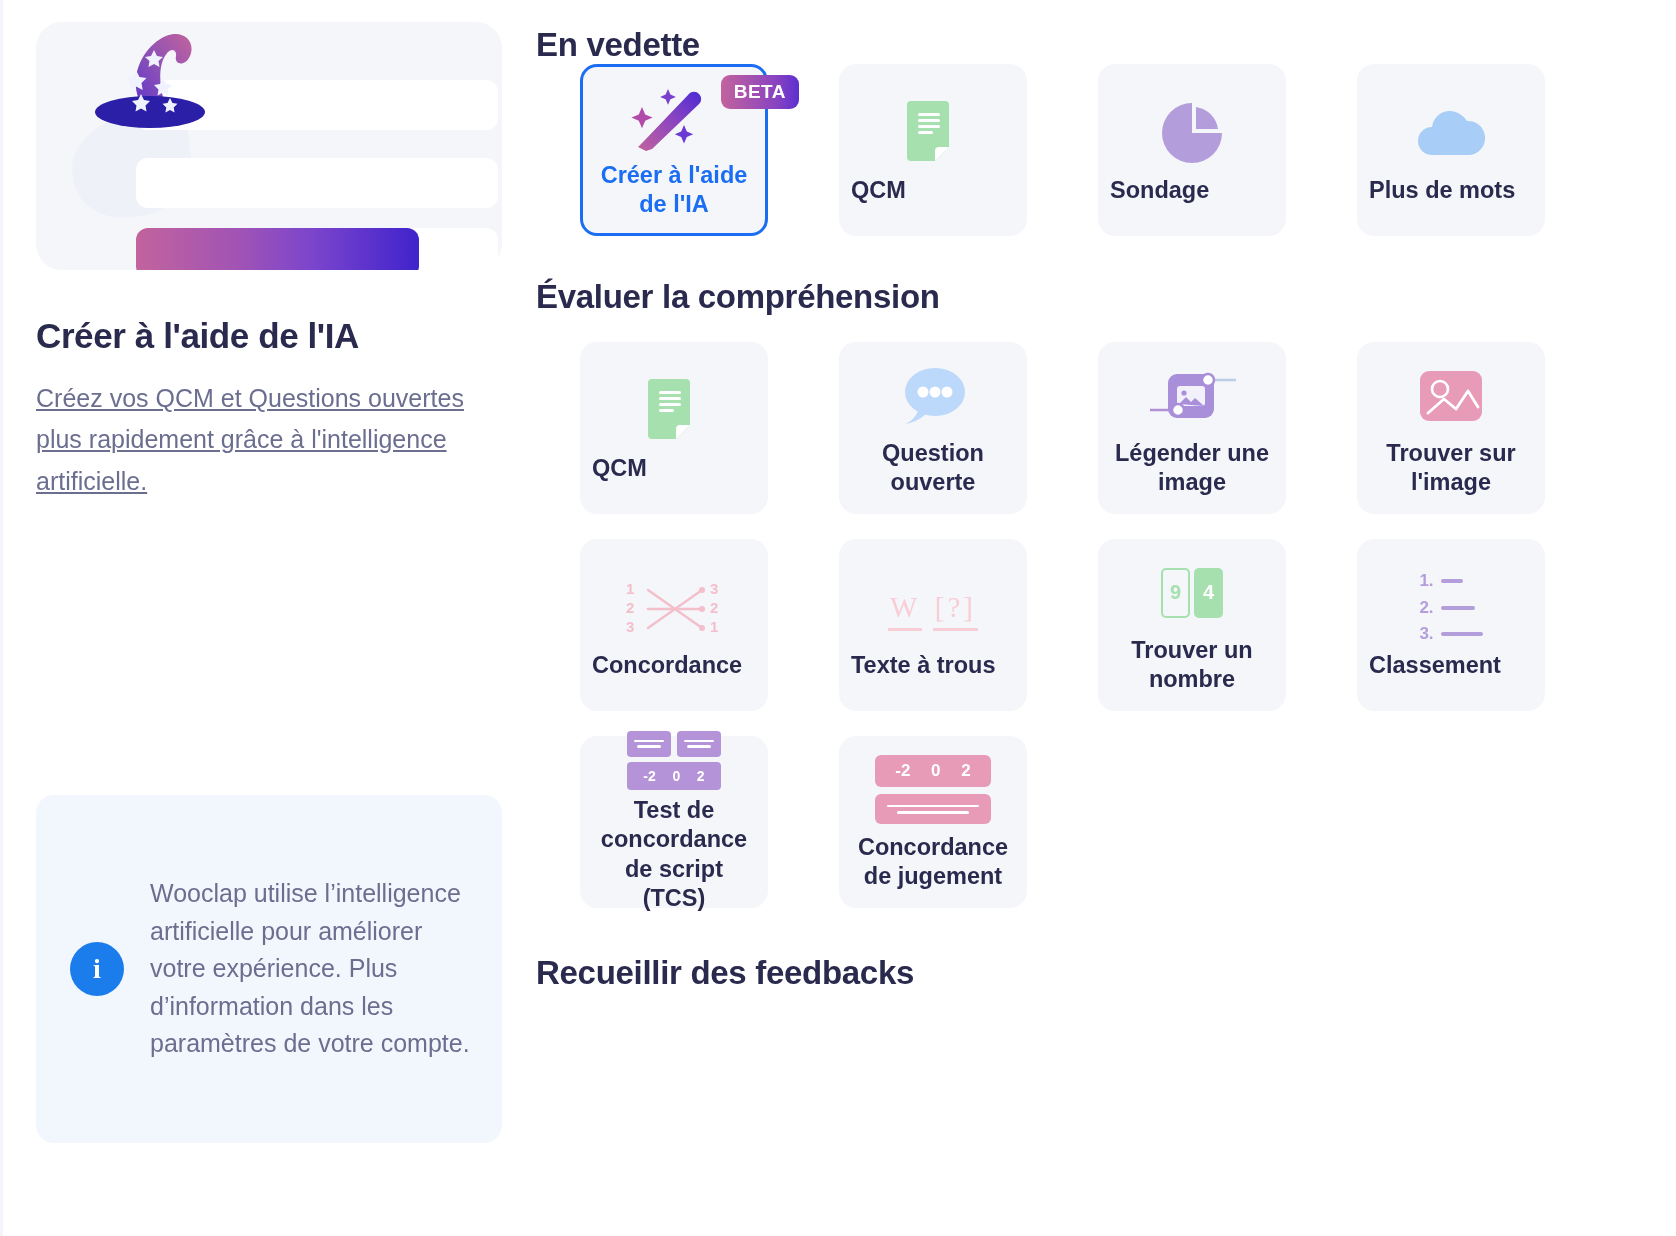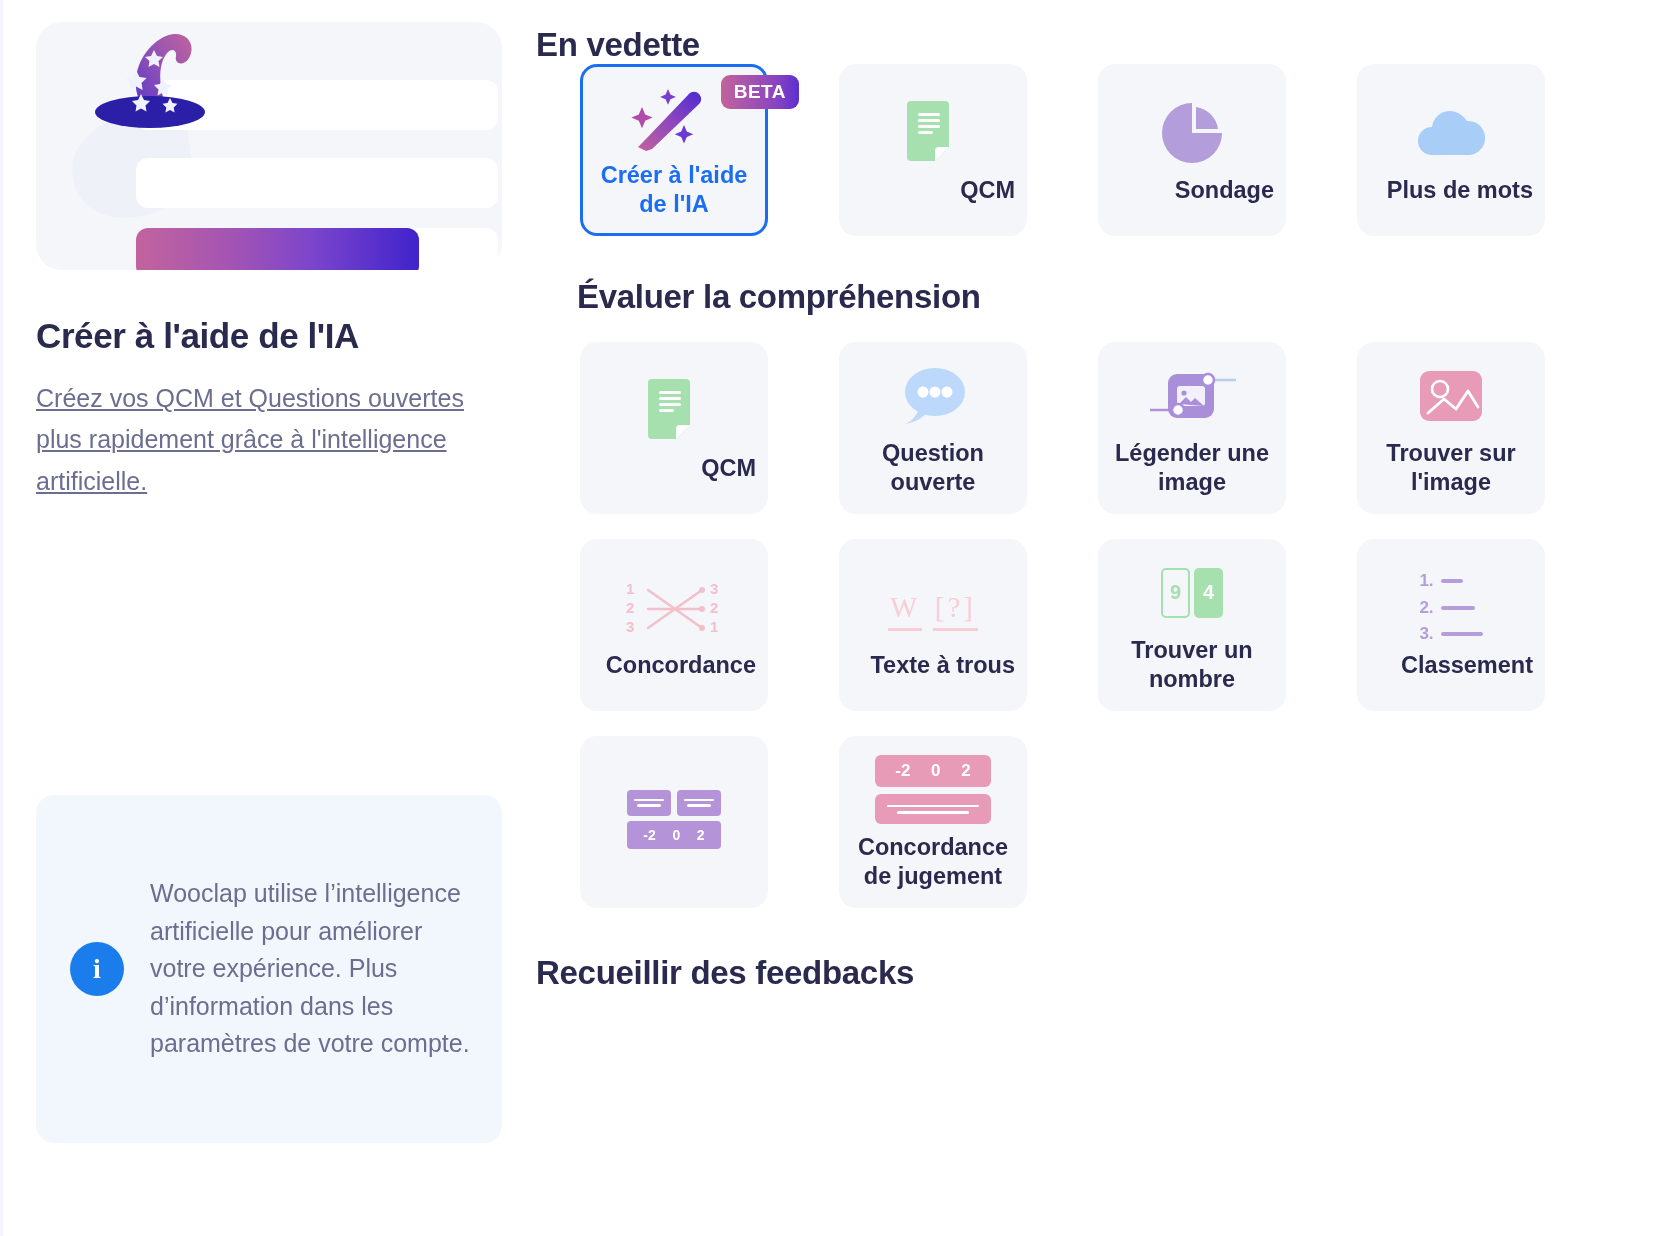--- a/index.html
+++ b/index.html
@@ -87,34 +87,34 @@
     flex: 1;
     padding: 26px 30px 0 6px;
     position: relative;
     overflow: hidden;
   }
   .section-title {
     font-size: 33px; font-weight: bold; color: #2a2a4e;
     letter-spacing: -0.3px;
   }
   .sec1-title { }
-  .sec2-title { margin-top: 42px; margin-bottom: 26px; margin-left: 41px; }
+  .sec2-title { margin-top: 42px; margin-bottom: 26px; }
   .sec3-title { margin-top: 46px; }
 
   .grid {
     display: grid;
     grid-template-columns: repeat(4, 232px);
     gap: 25px 27px;
   }
   .card {
     height: 172px;
     background: #f5f6fa;
     border-radius: 17px;
     display: flex; flex-direction: column;
-    align-items: flex-end; justify-content: center;
+    align-items: flex-start; justify-content: center;
     padding: 10px 12px;
     position: relative;
     margin-left: 44px;
   }
   .card.selected {
     background: #f5f6fa;
     border: 3px solid #1b6ef3;
   }
   .card-icon {
     height: 74px; width: 100%;
@@ -414,20 +414,21 @@
                   <span class="tcs-line" style="width:24px"></span>
               </span>
             </span>
             <span class="tcs-scale">
               <span>-2</span>
                 <span>0</span>
                 <span>2</span>
             </span>
           </span>
         </div>
+        <div class="card-label">Test de concordance de script (TCS)</div>
       </div>
 
       <div class="card tall">
         <div class="card-icon">
           <span class="cdj">
             <span class="cdj-scale">
               <span>-2</span>
                 <span>0</span>
                 <span>2</span>
             </span>

